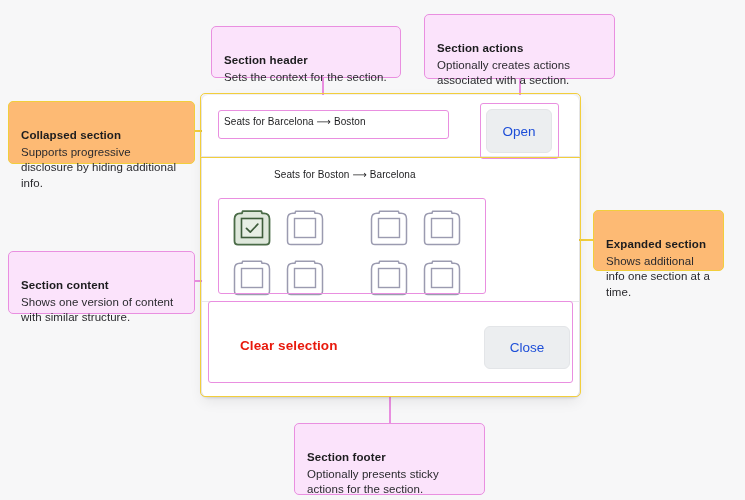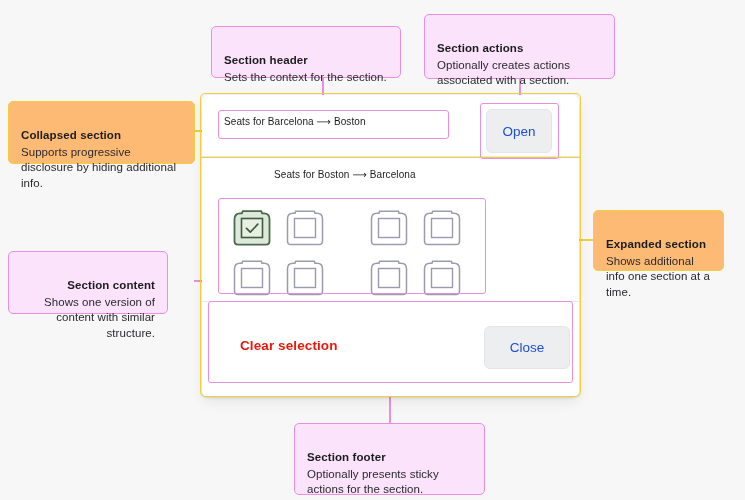--- a/index.html
+++ b/index.html
@@ -212,21 +212,21 @@
 <div class="callout pink" style="left:424px; top:14px; width:191px; height:65px;">
   <span class="ctitle">Section actions</span>
   <span class="cbody">Optionally creates actions associated with a section.</span>
 </div>
 
 <div class="callout yellow" style="left:8px; top:101px; width:187px; height:63px;">
   <span class="ctitle">Collapsed section</span>
   <span class="cbody">Supports progressive disclosure by hiding additional info.</span>
 </div>
 
-<div class="callout pink" style="left:8px; top:251px; width:160px; height:63px;text-align:right;">
+<div class="callout pink" style="left:8px; top:251px; width:187px; height:63px;">
   <span class="ctitle">Section content</span>
   <span class="cbody">Shows one version of content with similar structure.</span>
 </div>
 
 <div class="callout yellow" style="left:593px; top:210px; width:131px; height:61px;">
   <span class="ctitle">Expanded section</span>
   <span class="cbody">Shows additional info one section at a time.</span>
 </div>
 
 <div class="callout pink" style="left:294px; top:423px; width:191px; height:72px;">

